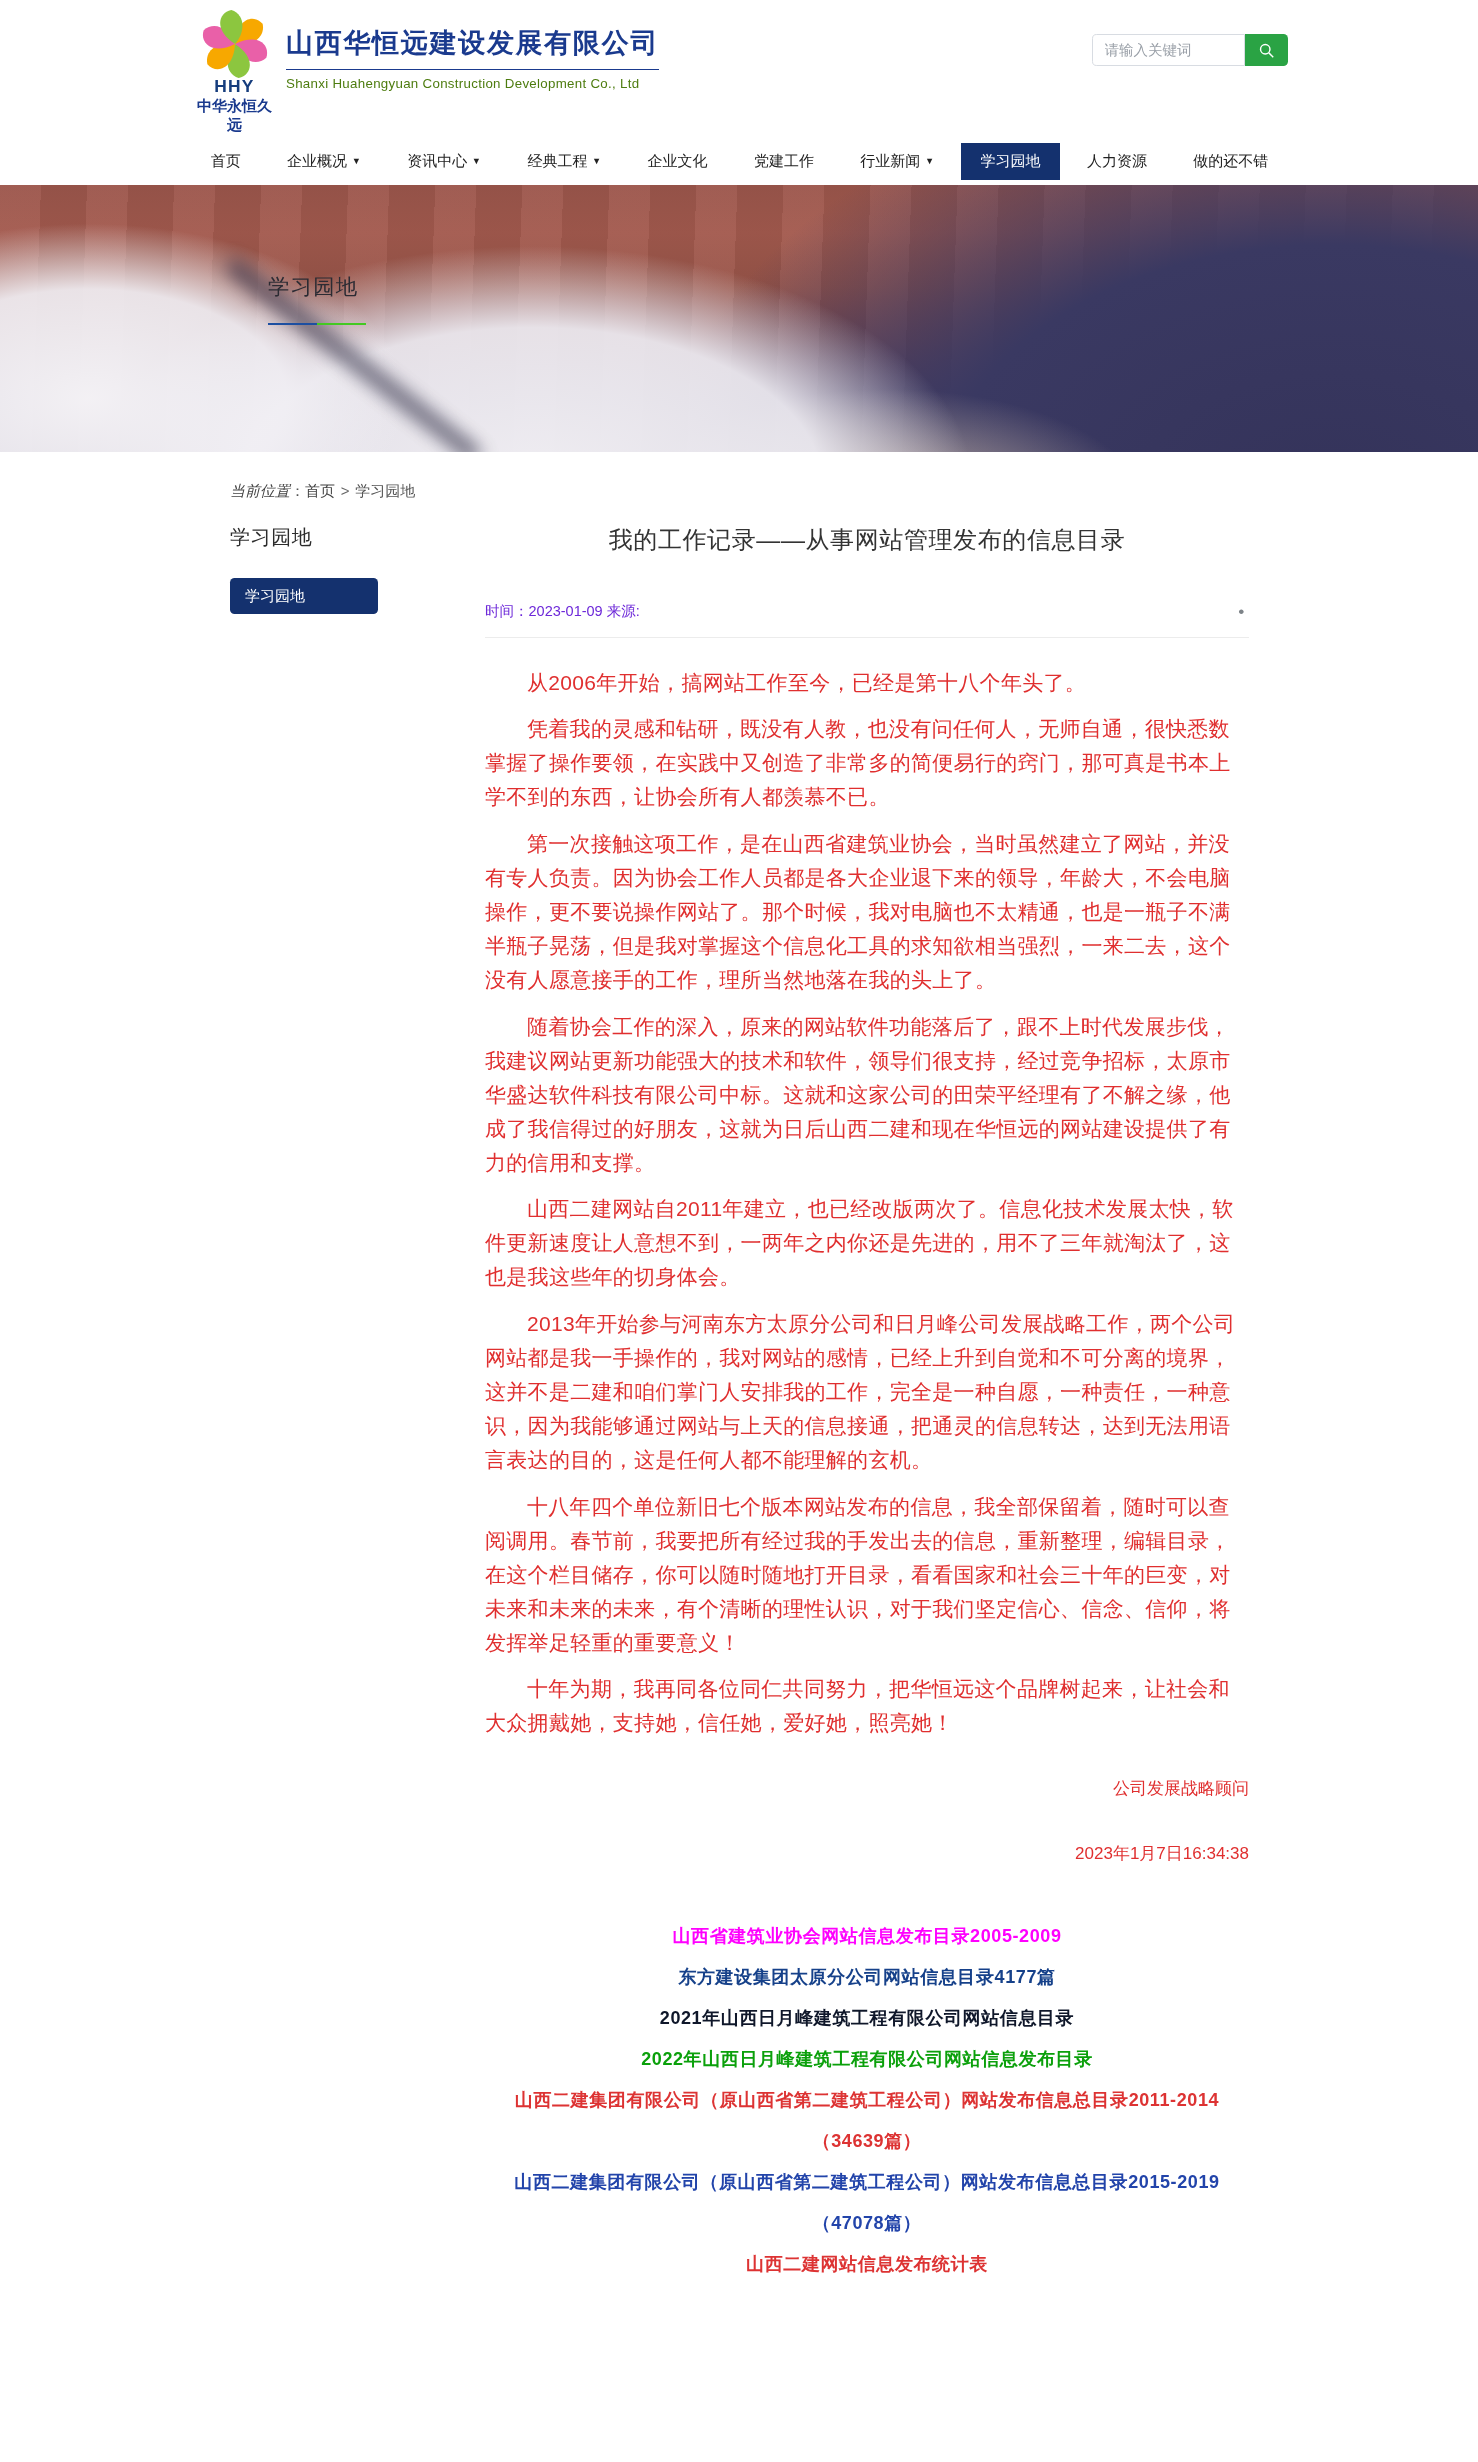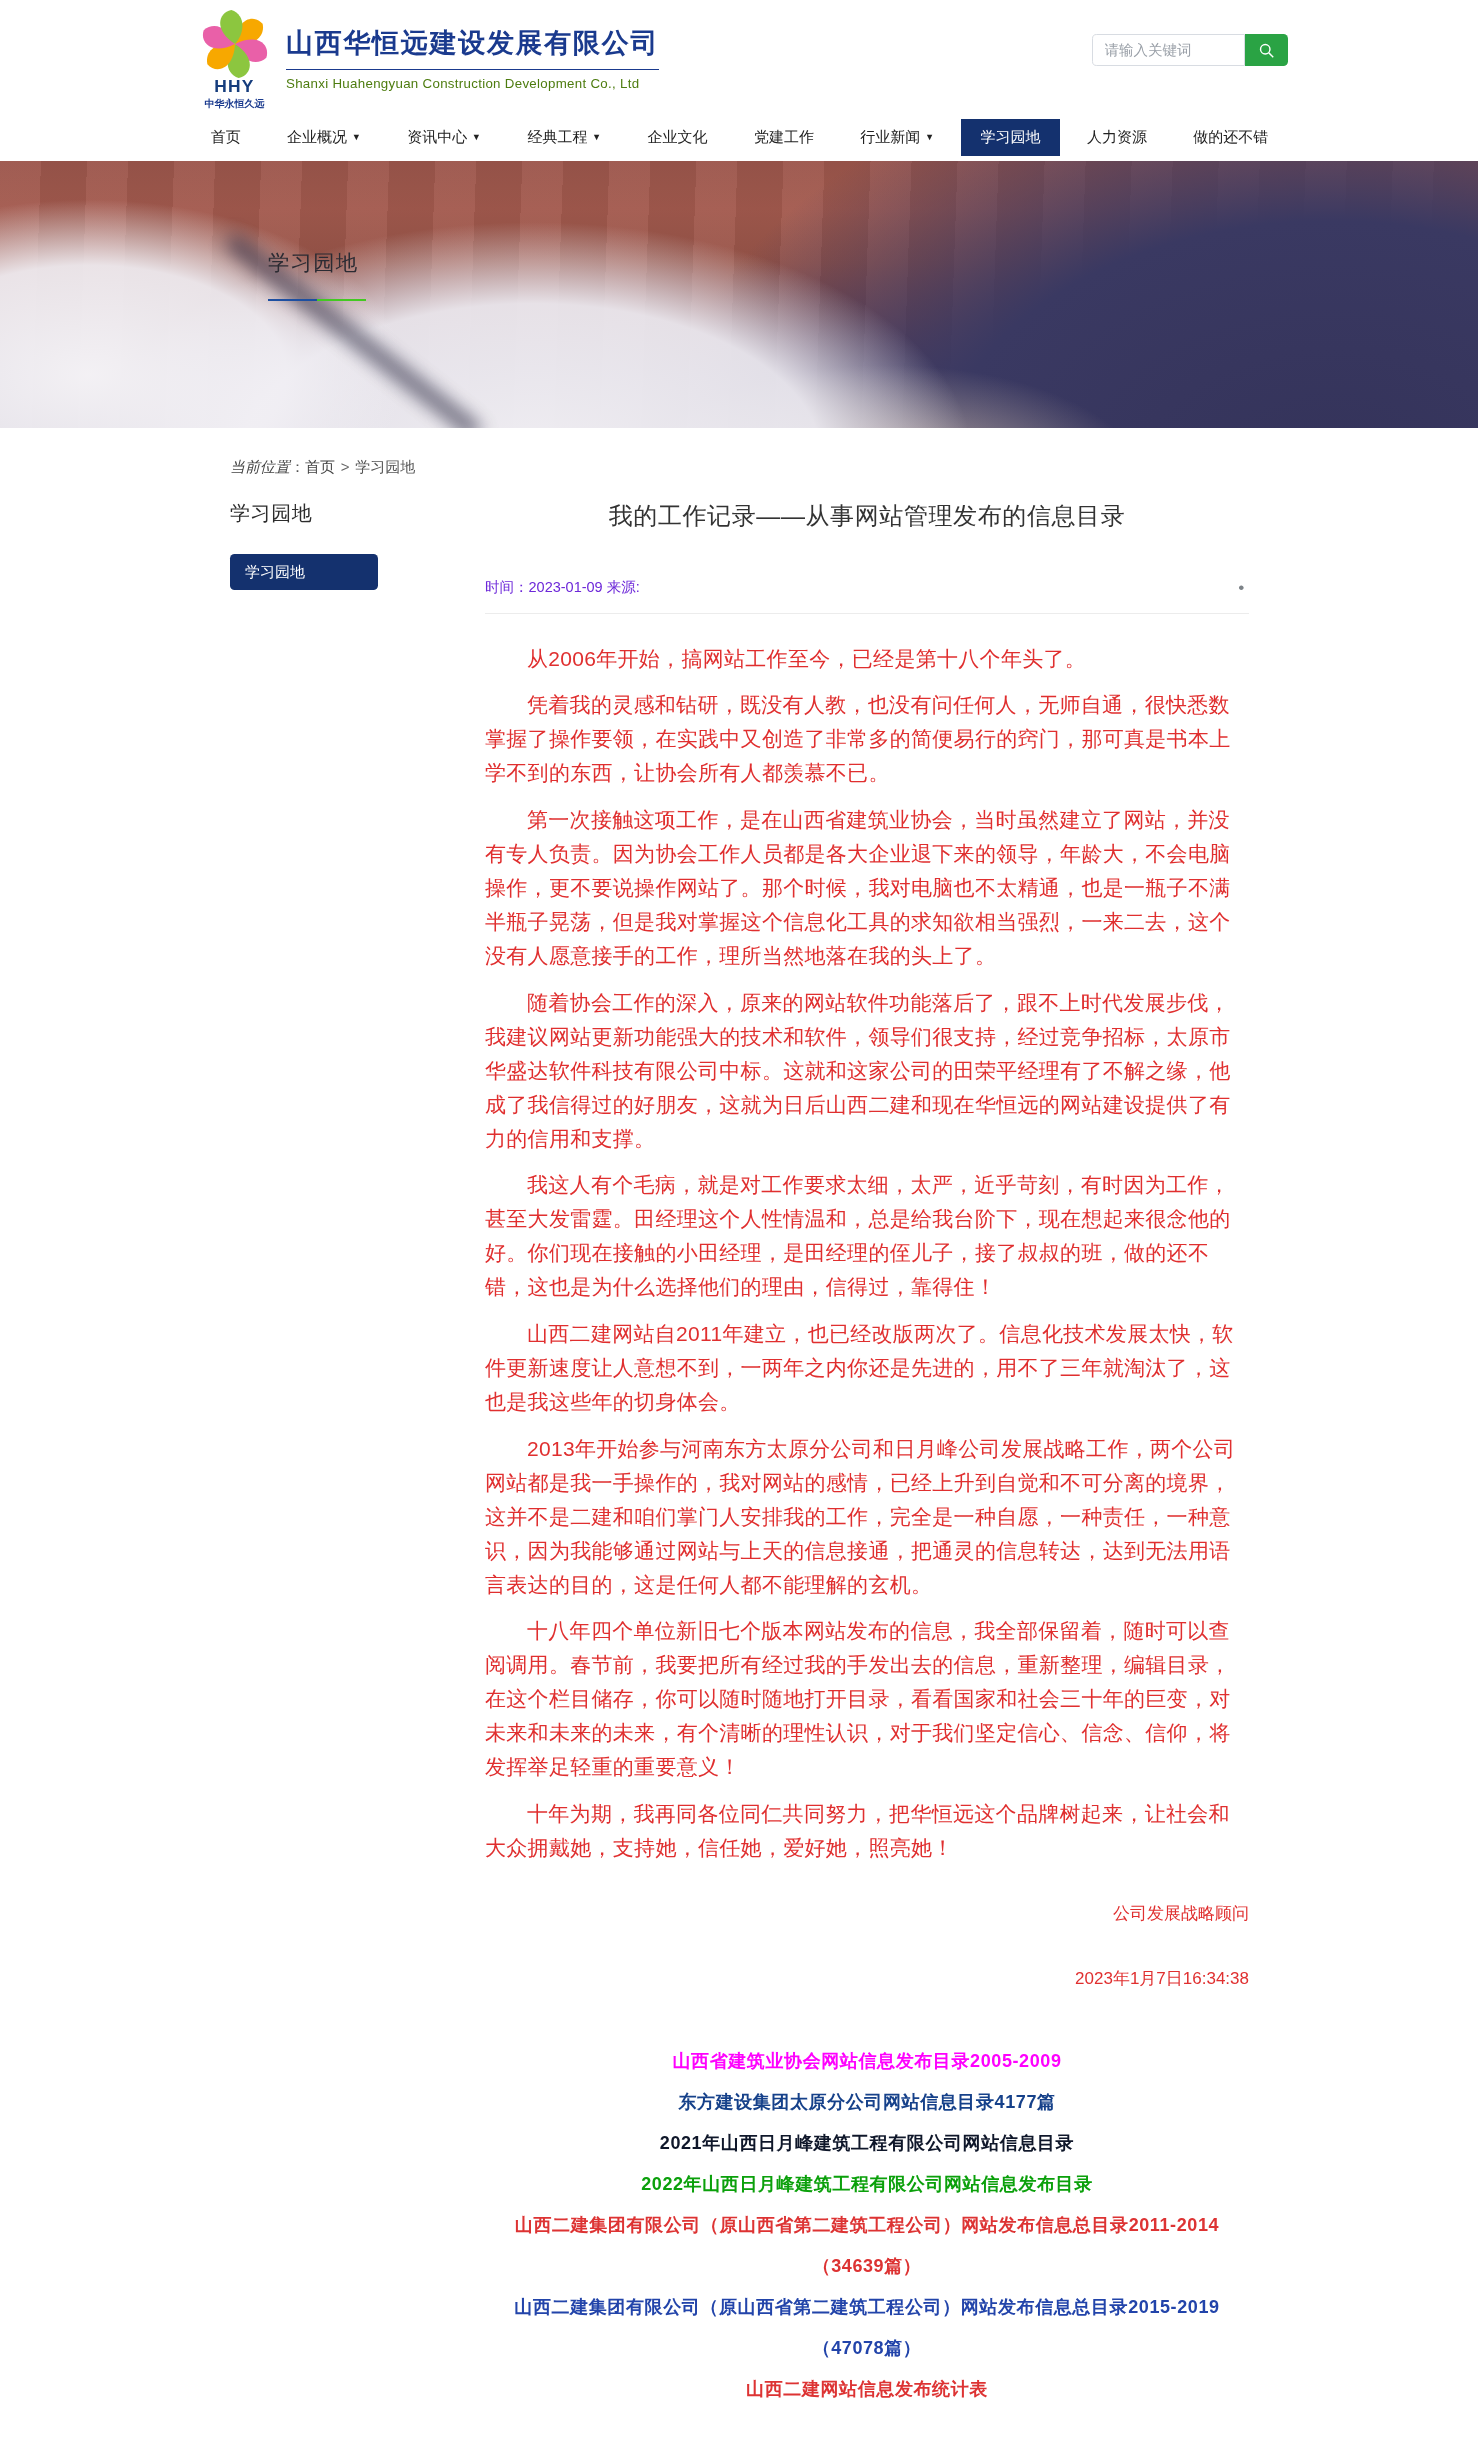--- a/index.html
+++ b/index.html
@@ -6,21 +6,21 @@
   html,body { background:#fff; font-family:"Liberation Sans","DejaVu Sans",sans-serif; }
   body { width:1479px; }
 
   
   .header { background:#fff; padding-top:10.4px; }
   .header-inner { width:1097px; margin:0 auto; display:flex; align-items:flex-start; justify-content:space-between; }
   .logo-wrap { display:flex; align-items:flex-start; }
   .logo-badge { width:87px; text-align:center; }
   .logo-badge svg { width:68px; height:68px; display:block; margin:0 auto; }
   .logo-abbr { font-size:17.4px; font-weight:bold; color:#163d7d; letter-spacing:1.2px; line-height:17.4px; }
-  .logo-tagline { font-size:10px; color:#1a3a8e; font-weight:bold; margin-top:1.2px; }
+  .logo-tagline { font-size:15px; color:#1a3a8e; font-weight:bold; margin-top:1.2px; }
   .logo-text { margin-left:8px; padding-top:15px; }
   .company-cn { font-size:27px; font-weight:bold; color:#1a3a8e; letter-spacing:1.7px; padding-bottom:8px; border-bottom:1.7px solid #1a3a8e; }
   .company-en { font-size:13.3px; color:#4d7c0f; margin-top:5.8px; letter-spacing:0.3px; }
   .search-area { margin-top:24px; display:flex; }
   .search-input { width:153px; height:32px; border:0.6px solid #d8dce2; border-radius:4.6px 0 0 4.6px; padding:0 11.6px; font-size:14.5px; color:#333; outline:none; }
   .search-input::placeholder { color:#9aa0a8; }
   .search-btn { width:43px; height:32px; background:#2aa344; border:none; border-radius:0 4.6px 4.6px 0; cursor:pointer; display:flex; align-items:center; justify-content:center; }
 
   
   .nav { width:1097px; margin:8px auto 0; display:flex; justify-content:space-between; align-items:center; }
@@ -153,21 +153,20 @@
     <div class="article-title">我的工作记录——从事网站管理发布的信息目录</div>
     <div class="article-meta">
       <span class="meta-left">时间：2023-01-09 来源:</span>
       <span class="meta-dot">•</span>
     </div>
     <div class="article-body" id="article-body">
         <p class="para">从2006年开始，搞网站工作至今，已经是第十八个年头了。</p>
         <p class="para">凭着我的灵感和钻研，既没有人教，也没有问任何人，无师自通，很快悉数掌握了操作要领，在实践中又创造了非常多的简便易行的窍门，那可真是书本上学不到的东西，让协会所有人都羡慕不已。</p>
         <p class="para">第一次接触这项工作，是在山西省建筑业协会，当时虽然建立了网站，并没有专人负责。因为协会工作人员都是各大企业退下来的领导，年龄大，不会电脑操作，更不要说操作网站了。那个时候，我对电脑也不太精通，也是一瓶子不满半瓶子晃荡，但是我对掌握这个信息化工具的求知欲相当强烈，一来二去，这个没有人愿意接手的工作，理所当然地落在我的头上了。</p>
         <p class="para">随着协会工作的深入，原来的网站软件功能落后了，跟不上时代发展步伐，我建议网站更新功能强大的技术和软件，领导们很支持，经过竞争招标，太原市华盛达软件科技有限公司中标。这就和这家公司的田荣平经理有了不解之缘，他成了我信得过的好朋友，这就为日后山西二建和现在华恒远的网站建设提供了有力的信用和支撑。</p>
-        <p class="para">我这人有个毛病，就是对工作要求太细，太严，近乎苛刻，有时因为工作，甚至大发雷霆。田经理这个人性情温和，总是给我台阶下，现在想起来很念他的好。你们现在接触的小田经理，是田经理的侄儿子，接了叔叔的班，做的还不错，这也是为什么选择他们的理由，信得过，靠得住！</p>
         <p class="para">山西二建网站自2011年建立，也已经改版两次了。信息化技术发展太快，软件更新速度让人意想不到，一两年之内你还是先进的，用不了三年就淘汰了，这也是我这些年的切身体会。</p>
         <p class="para">2013年开始参与河南东方太原分公司和日月峰公司发展战略工作，两个公司网站都是我一手操作的，我对网站的感情，已经上升到自觉和不可分离的境界，这并不是二建和咱们掌门人安排我的工作，完全是一种自愿，一种责任，一种意识，因为我能够通过网站与上天的信息接通，把通灵的信息转达，达到无法用语言表达的目的，这是任何人都不能理解的玄机。</p>
         <p class="para">十八年四个单位新旧七个版本网站发布的信息，我全部保留着，随时可以查阅调用。春节前，我要把所有经过我的手发出去的信息，重新整理，编辑目录，在这个栏目储存，你可以随时随地打开目录，看看国家和社会三十年的巨变，对未来和未来的未来，有个清晰的理性认识，对于我们坚定信心、信念、信仰，将发挥举足轻重的重要意义！</p>
         <p class="para">十年为期，我再同各位同仁共同努力，把华恒远这个品牌树起来，让社会和大众拥戴她，支持她，信任她，爱好她，照亮她！</p>
       </div>
     <div class="article-sign">公司发展战略顾问</div>
     <div class="article-sign-date">2023年1月7日16:34:38</div>
     <div class="doc-links" id="doc-links">
         <a class="doc-link" style="color: rgb(255, 0, 255);">山西省建筑业协会网站信息发布目录2005-2009</a>
         <a class="doc-link" style="color: rgb(22, 65, 138);">东方建设集团太原分公司网站信息目录4177篇</a>

